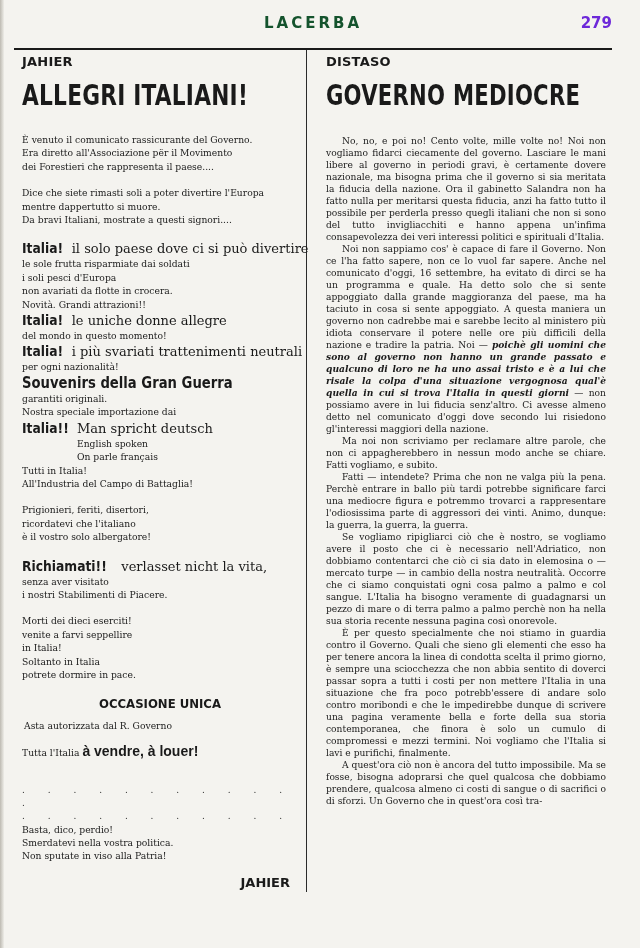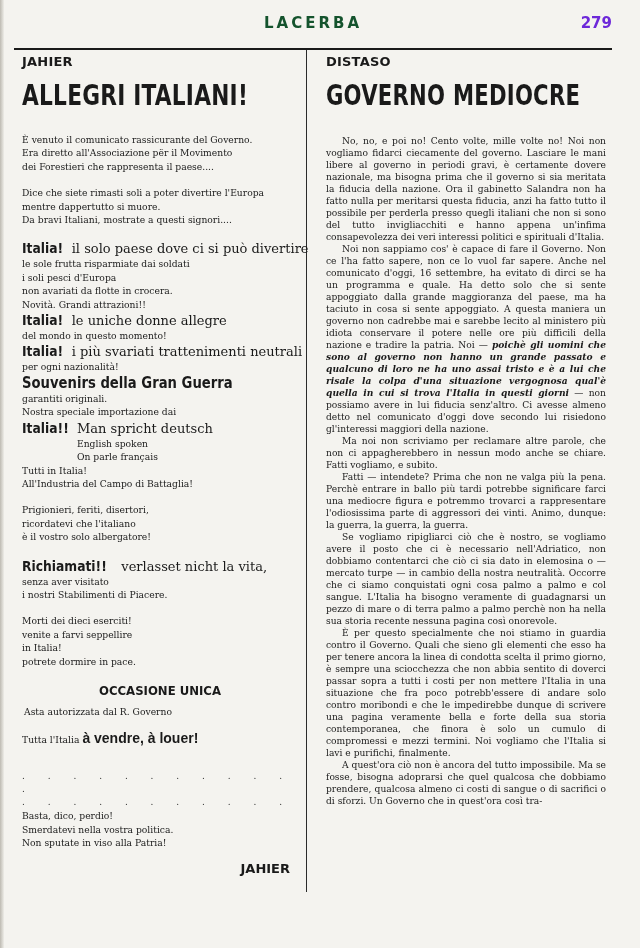--- a/index.html
+++ b/index.html
@@ -141,20 +141,21 @@
         <span class="big">Richiamati!!</span>
         <span class="rest">verlasset nicht la vita,</span>
       </div>
       <div class="line">senza aver visitato</div>
       <div class="line">i nostri Stabilimenti di Piacere.</div>
       <div class="gap"></div>
 
       <div class="line">Morti dei dieci eserciti!</div>
       <div class="line">venite a farvi seppellire</div>
       <div class="line">in Italia!</div>
+      <div class="line">Soltanto in Italia</div>
       <div class="line">potrete dormire in pace.</div>
 
       <div class="occ-title">OCCASIONE UNICA</div>
       <div class="line" style="padding-left:2px">Asta autorizzata dal R. Governo</div>
       <div class="gap"></div>
       <div class="line">
         <span>Tutta l'Italia</span>
         <span class="vendre">à vendre, à louer!</span>
       </div>
       <div class="gap" style="height:24px"></div>

